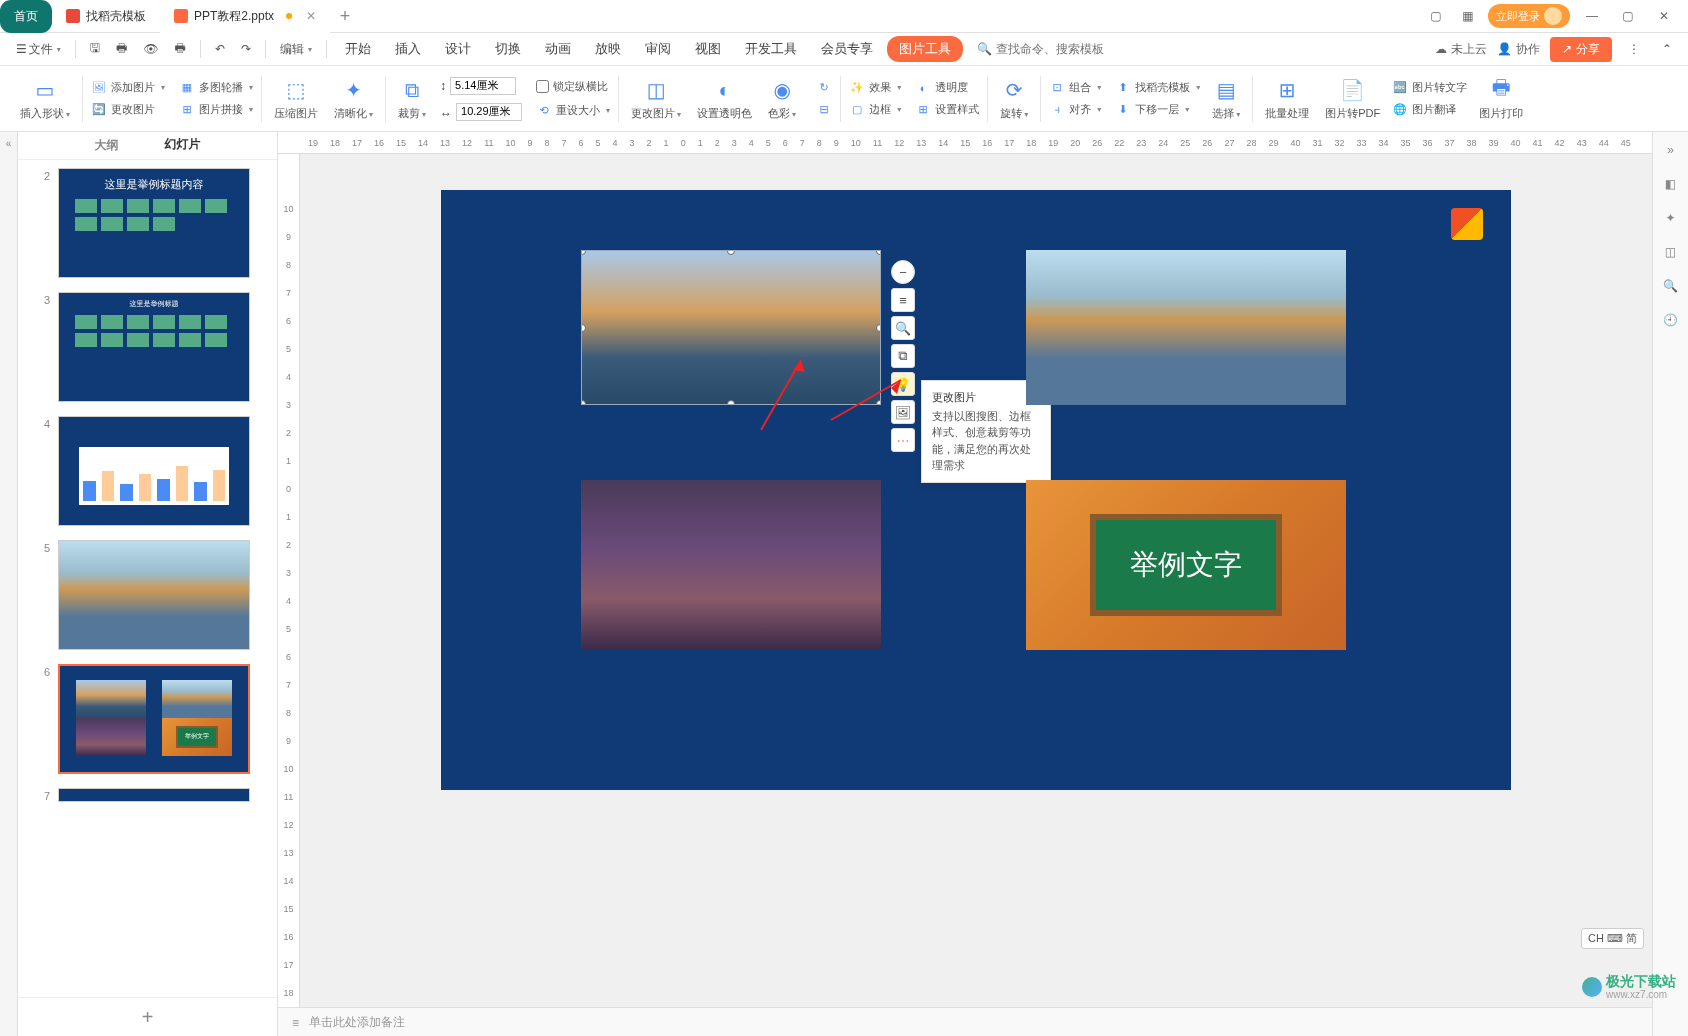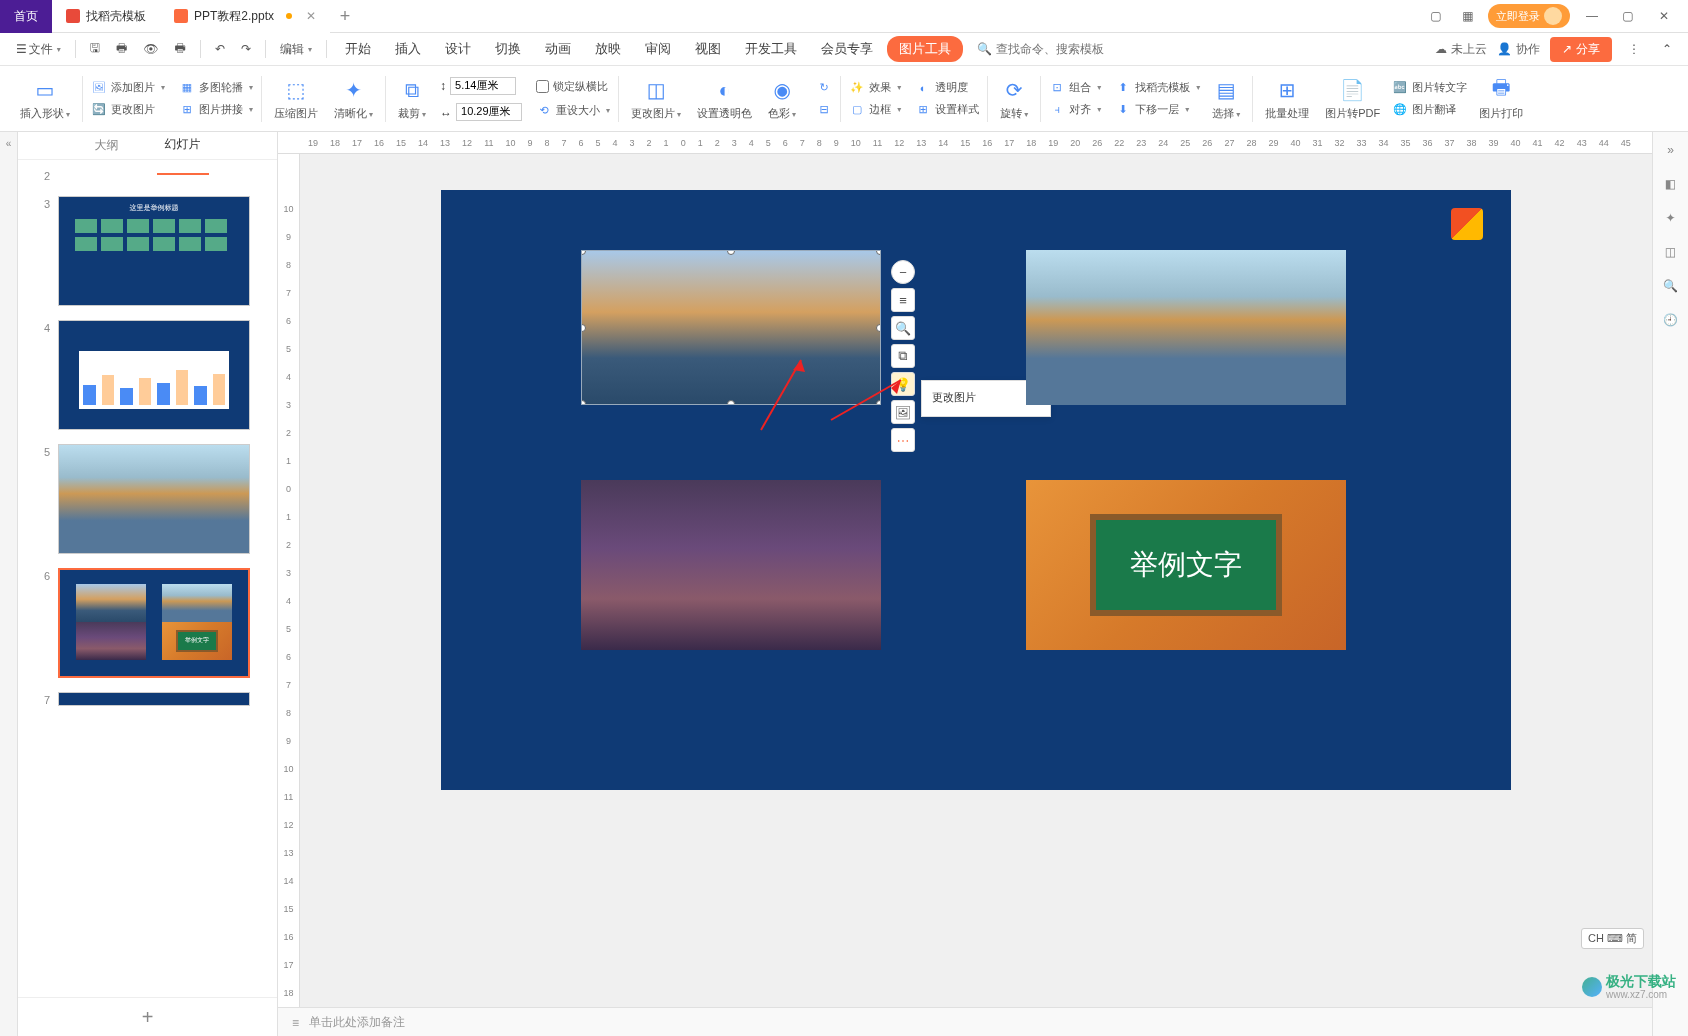--- a/index.html
+++ b/index.html
@@ -1,21 +1,21 @@
 <!DOCTYPE html>
 <html><head>
 <meta charset="utf-8">
 <style>
 * { margin: 0; padding: 0; box-sizing: border-box; font-family: "Microsoft YaHei", sans-serif; }
 body { width: 1688px; height: 1036px; background: #fff; overflow: hidden; font-size: 12px; color: #333; position: relative; }
 
 
 .titlebar { height: 33px; background: #fff; display: flex; align-items: center; border-bottom: 1px solid #e0e0e0; }
 .tab { height: 33px; display: flex; align-items: center; padding: 0 14px; gap: 6px; font-size: 12px; cursor: pointer; position: relative; }
-.tab.home { background: #4c1d95; color: #fff; }
+.tab.home { background: #0f766e; color: #fff; border-radius: 11px; }
 .tab .close { margin-left: 8px; color: #999; font-size: 12px; }
 .tab .icon-box { width: 14px; height: 14px; border-radius: 2px; display:inline-block; }
 .tab.active { background: #fff; }
 .tab.active::after { content:''; position:absolute; bottom:0; left:12px; right:12px; height:2px; background:transparent; }
 .tab .dot { width:6px; height:6px; border-radius:50%; background:#ffa500; display:inline-block; margin-left:6px;}
 .tab-add { width: 30px; text-align: center; color: #888; font-size: 18px; cursor: pointer; }
 .titlebar-right { margin-left: auto; display: flex; align-items: center; gap: 8px; padding-right: 10px; }
 .title-icon { width: 24px; height: 24px; display: flex; align-items: center; justify-content: center; color: #666; cursor: pointer; }
 .login-btn { background: #ff9c38; color: #fff; padding: 3px 8px; border-radius: 12px; display: flex; align-items: center; gap: 4px; font-size: 11px; }
 .avatar { width: 18px; height: 18px; border-radius: 50%; background: #ffd9a0; }
@@ -44,21 +44,21 @@
 .ribbon-small { display: flex; align-items: center; gap: 4px; font-size: 11px; color: #555; cursor: pointer; padding: 2px 4px; }
 .ribbon-small .si { width: 16px; height: 16px; display: inline-flex; align-items: center; justify-content: center; color: #4a8bf5; }
 .size-input { width: 66px; height: 18px; border: 1px solid #ccc; font-size: 11px; padding: 0 4px; }
 .dropdown-arrow { font-size: 8px; color: #888; margin-left: 2px; }
 
 
 .main { display: flex; height: 905px; position: relative; }
 .collapse-bar { width: 18px; background: #f5f5f5; border-right: 1px solid #e0e0e0; display: flex; align-items: flex-start; justify-content: center; padding-top: 6px; color: #888; font-size: 10px; cursor: pointer; }
 .thumb-panel { width: 260px; background: #fff; border-right: 1px solid #e0e0e0; display: flex; flex-direction: column; }
 .thumb-tabs { display: flex; height: 28px; border-bottom: 1px solid #eee; align-items: center; justify-content: center; gap: 30px; font-size: 12px; }
-.thumb-tab { color: #888; cursor: pointer; padding: 20px 8px; }
+.thumb-tab { color: #888; cursor: pointer; padding: 20px 8px; font-weight: bold; }
 .thumb-tab.active { color: #333; border-bottom: 2px solid #fc6b3f; }
 .thumb-list { flex: 1; overflow-y: auto; padding: 8px 16px; }
 .thumb-item { display: flex; gap: 8px; margin-bottom: 14px; align-items: flex-start; }
 .thumb-num { width: 16px; text-align: right; font-size: 11px; color: #888; padding-top: 2px; }
 .thumb-slide { width: 192px; height: 110px; background: #0f3a75; border: 1px solid #ccc; position: relative; overflow: hidden; }
 .thumb-slide.sel { border: 2px solid #fc6b3f; }
 .thumb-add { display: flex; justify-content: center; padding: 8px; color: #888; font-size: 20px; cursor: pointer; border-top: 1px solid #eee; }
 
 
 .editor { flex: 1; display: flex; flex-direction: column; background: #f0f0f0; position: relative; }
@@ -353,20 +353,35 @@
 <div class="main">
   <div class="collapse-bar">«</div>
   <div class="thumb-panel">
     <div class="thumb-tabs">
       <div class="thumb-tab">大纲</div>
       <div class="thumb-tab active">幻灯片</div>
     </div>
     <div class="thumb-list">
       <div class="thumb-item">
           <div class="thumb-num">2</div>
+        <div class="thumb-slide">
+            <div class="tline" style="top:8px;left:0;right:0;text-align:center;font-size:11px">这里是举例标题内容</div>
+          <div class="tgrid" style="top:30px">
+              <div></div>
+              <div></div>
+              <div></div>
+              <div></div>
+              <div></div>
+              <div></div>
+              <div></div>
+              <div></div>
+              <div></div>
+              <div></div>
+            </div>
+        </div>
         </div>
       <div class="thumb-item">
           <div class="thumb-num">3</div>
         <div class="thumb-slide">
             <div class="tline" style="top:6px;left:0;right:0;text-align:center;font-size:7px">这里是举例标题</div>
           <div class="tgrid" style="top:22px">
               <div></div>
               <div></div>
               <div></div>
               <div></div>
@@ -539,20 +554,21 @@
             <div class="float-btn minus">−</div>
             <div class="float-btn">≡</div>
             <div class="float-btn">🔍</div>
             <div class="float-btn">⧉</div>
             <div class="float-btn" style="background:#fff3d0;color:#e8a020">💡</div>
             <div class="float-btn">🖼</div>
             <div class="float-btn" style="color:#fc6b3f">⋯</div>
           </div>
           <div class="tooltip-box" style="left:480px;top:190px">
             <div class="tooltip-title">更改图片</div>
+            <div>支持以图搜图、边框样式、创意裁剪等功能，满足您的再次处理需求</div>
           </div>
 
           <svg class="arrow-red" style="left:300px;top:150px" width="160" height="100">
               <line x1="20" y1="90" x2="60" y2="20" stroke="#e22" stroke-width="2"></line>
               <polygon points="60,20 52,30 64,32" fill="#e22"></polygon>
             </svg>
           <svg class="arrow-red" style="left:380px;top:180px" width="120" height="60">
               <line x1="10" y1="50" x2="80" y2="10" stroke="#e22" stroke-width="2"></line>
               <polygon points="80,10 70,18 76,24" fill="#e22"></polygon>
             </svg>

